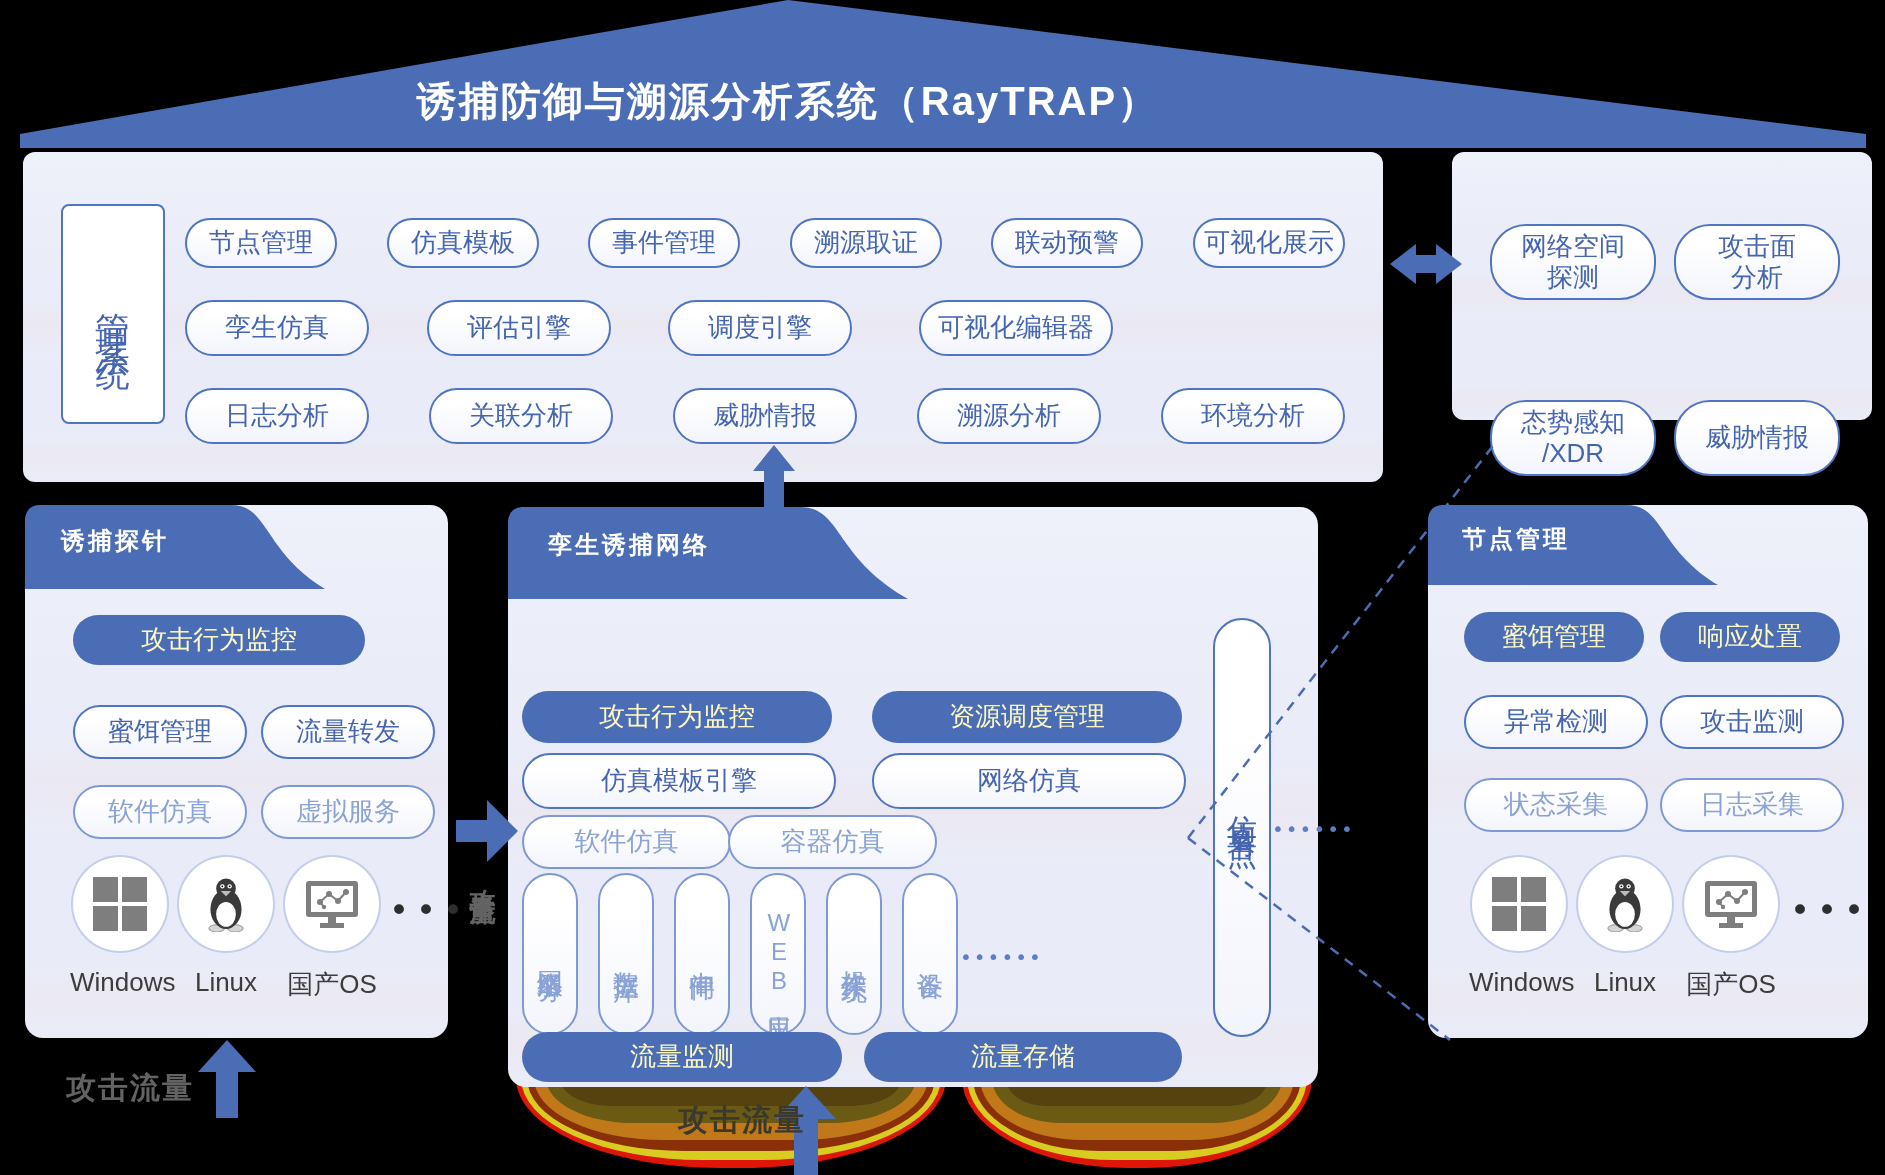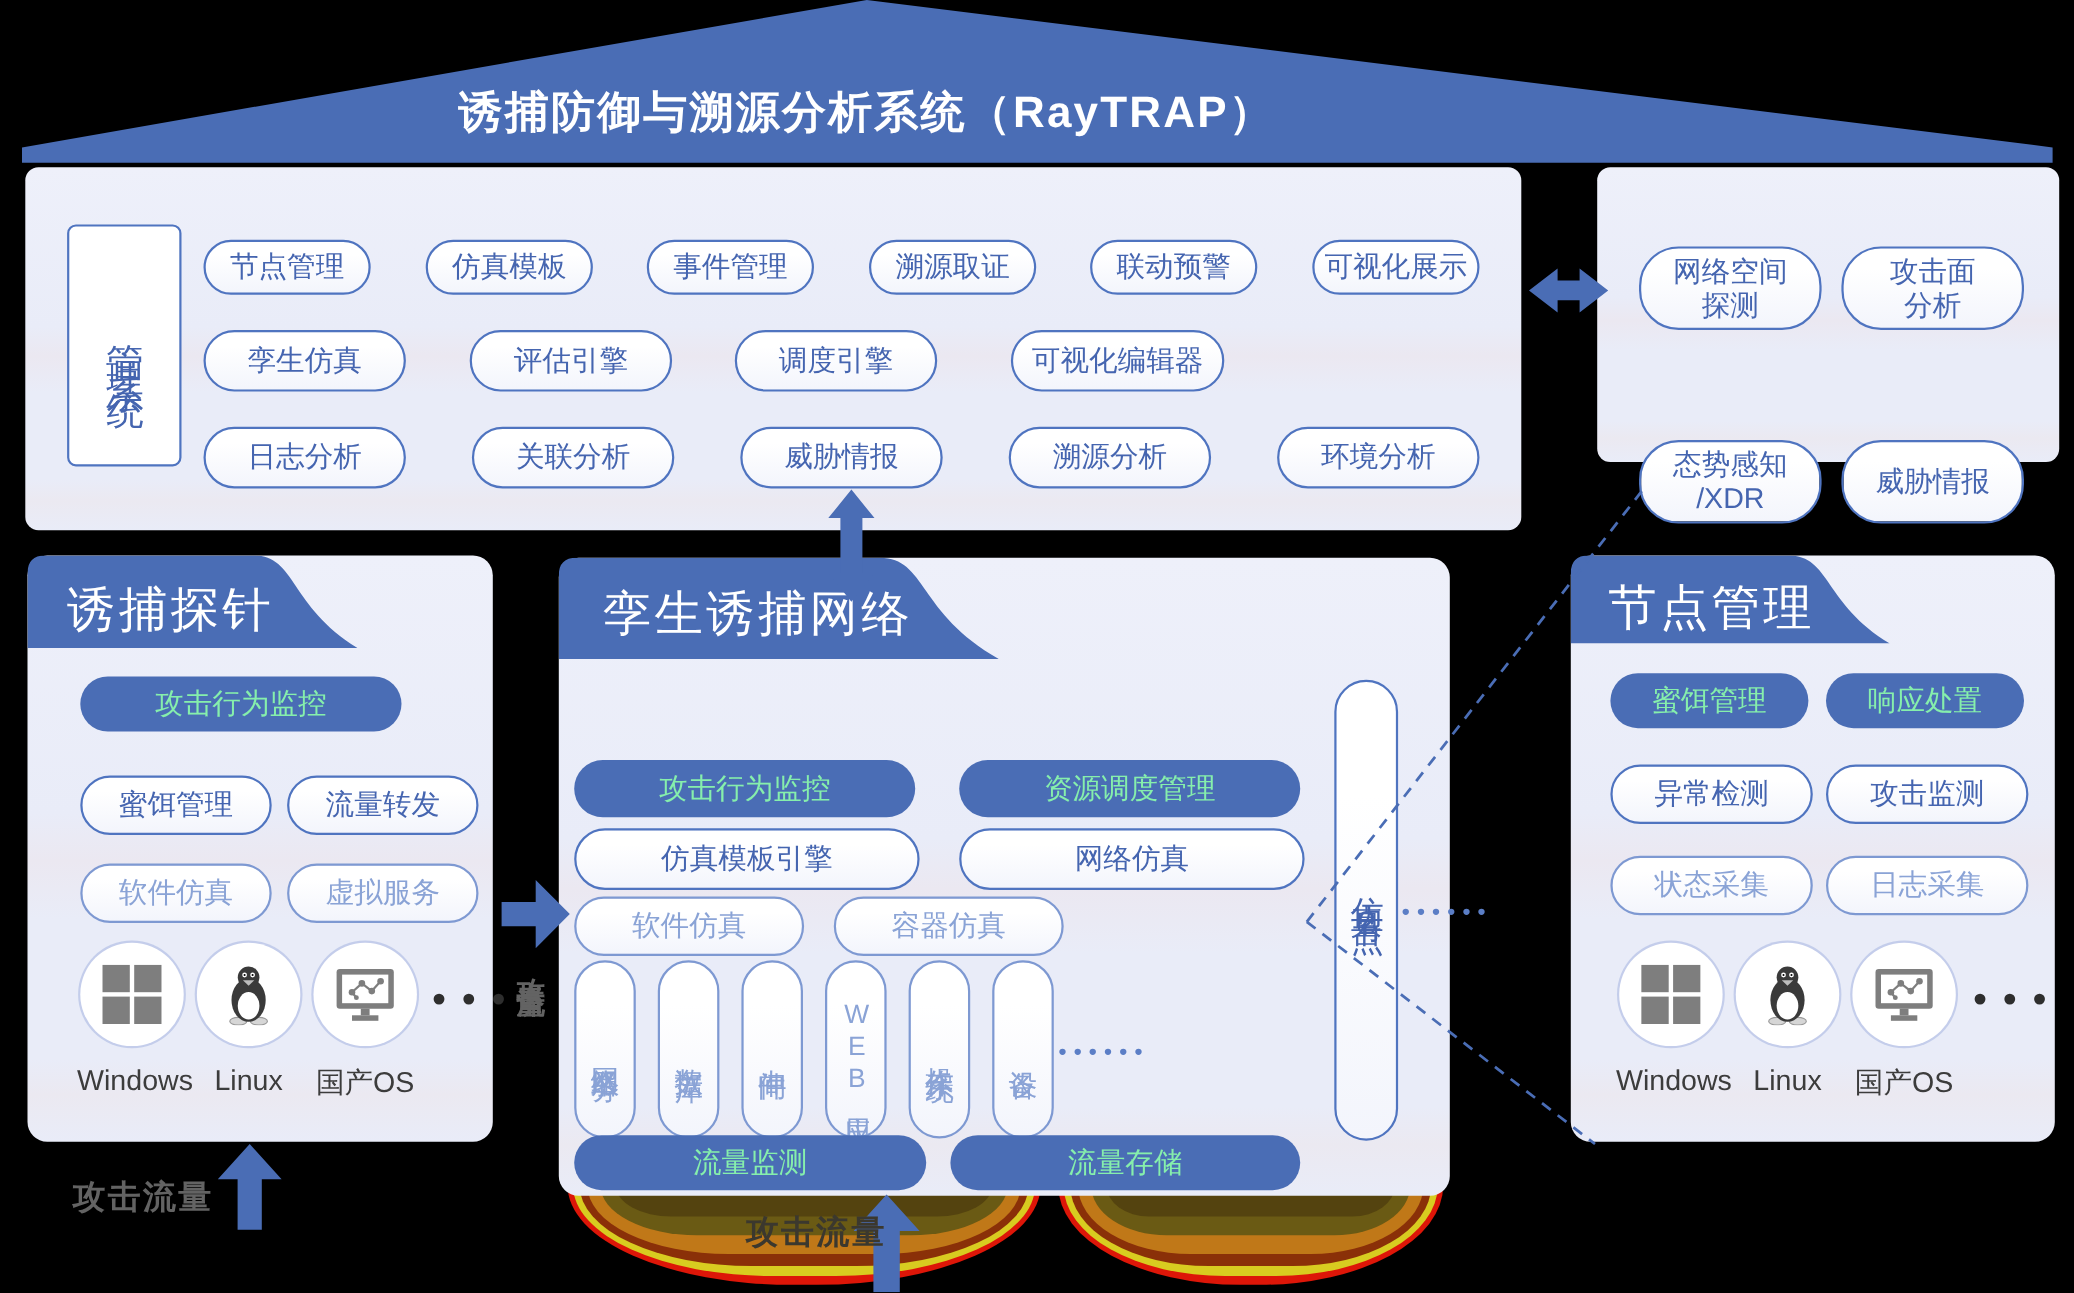--- a/index.html
+++ b/index.html
@@ -3,25 +3,25 @@
 <meta charset="utf-8">
 <style>
   html,body{margin:0;padding:0;background:#000;}
   .stage{position:relative;width:1885px;height:1175px;background:#000;overflow:hidden;
          font-family:"Liberation Sans","DejaVu Sans",sans-serif;}
   .abs{position:absolute;}
   .panel{position:absolute;background:linear-gradient(180deg,#eef0fa 0%,#e9ecf8 44%,#ebe8f1 52%,#e9ecf8 62%,#e9ecf8 86%,#ebe9f1 92%,#e9ecf8 100%);
          border-radius:18px;}
   .title{position:absolute;color:#fff;font-size:40px;font-weight:bold;text-align:center;letter-spacing:2px;}
   .tab{position:absolute;left:0;top:0;}
-  .tab-title{position:absolute;color:#fff;font-size:44px;font-weight:normal;letter-spacing:3px;white-space:nowrap;}
+  .tab-title{position:absolute;color:#fff;font-size:24px;font-weight:bold;letter-spacing:3px;white-space:nowrap;}
   .pill{position:absolute;display:flex;align-items:center;justify-content:center;text-align:center;
         border-radius:999px;font-size:26px;color:#4565b0;line-height:1.2;white-space:nowrap;}
   .pill.w{background:linear-gradient(180deg,#ffffff 25%,#f3f5fc 100%);border:2px solid #4f74c0;}
-  .pill.b{background:#4a6db5;color:#86efac;border:none;}
+  .pill.b{background:#4a6db5;color:#fef9c3;border:none;}
   .pill.faded{color:#8aa3d6;border-color:#7e99d2;}
   .pill.big{font-size:32px;border-radius:32px;font-weight:500;}
   .vtext{writing-mode:vertical-lr;text-orientation:upright;letter-spacing:4px;}
   .vlabel{position:absolute;background:#fff;border:2px solid #4f74c0;border-radius:8px;
           display:flex;align-items:center;justify-content:center;color:#4565b0;font-size:34px;font-weight:500;}
   .circle{position:absolute;width:94px;height:94px;border-radius:50%;background:#fff;
           box-shadow:0 0 0 2px rgba(140,160,215,.4);display:flex;align-items:center;justify-content:center;}
   .os-label{position:absolute;width:100px;text-align:center;font-size:26px;color:#3c3c3c;}
   .dots{position:absolute;color:#2e2e2e;font-size:34px;letter-spacing:7px;line-height:1;font-family:"DejaVu Sans",sans-serif;}
   .dots.blue{color:#5b7ec6;font-size:20px;letter-spacing:2px;}
@@ -175,21 +175,21 @@
     <div class="tab-title" style="left:40px;top:22px;">孪生诱捕网络</div>
 
 
     <div class="pill b" style="left:14px;top:184px;width:310px;height:52px;">攻击行为监控</div>
     <div class="pill b" style="left:364px;top:184px;width:310px;height:52px;">资源调度管理</div>
 
     <div class="pill w" style="left:14px;top:246px;width:310px;height:52px;">仿真模板引擎</div>
     <div class="pill w" style="left:364px;top:246px;width:310px;height:52px;">网络仿真</div>
 
     <div class="pill w faded" style="left:14px;top:308px;width:205px;height:50px;">软件仿真</div>
-    <div class="pill w faded" style="left:250px;top:308px;width:205px;height:50px;text-align:center;">容器仿真</div>
+    <div class="pill w faded" style="left:220px;top:308px;width:205px;height:50px;text-align:center;">容器仿真</div>
 
     <div class="pill w faded" style="left:14px;top:366px;width:52px;height:158px;">
         <span class="vtext" style="letter-spacing:2px;">网络服务</span>
       </div>
     <div class="pill w faded" style="left:90px;top:366px;width:52px;height:158px;">
         <span class="vtext" style="letter-spacing:2px;">数据库</span>
       </div>
     <div class="pill w faded" style="left:166px;top:366px;width:52px;height:158px;">
         <span class="vtext" style="letter-spacing:2px;">中间件</span>
       </div>

